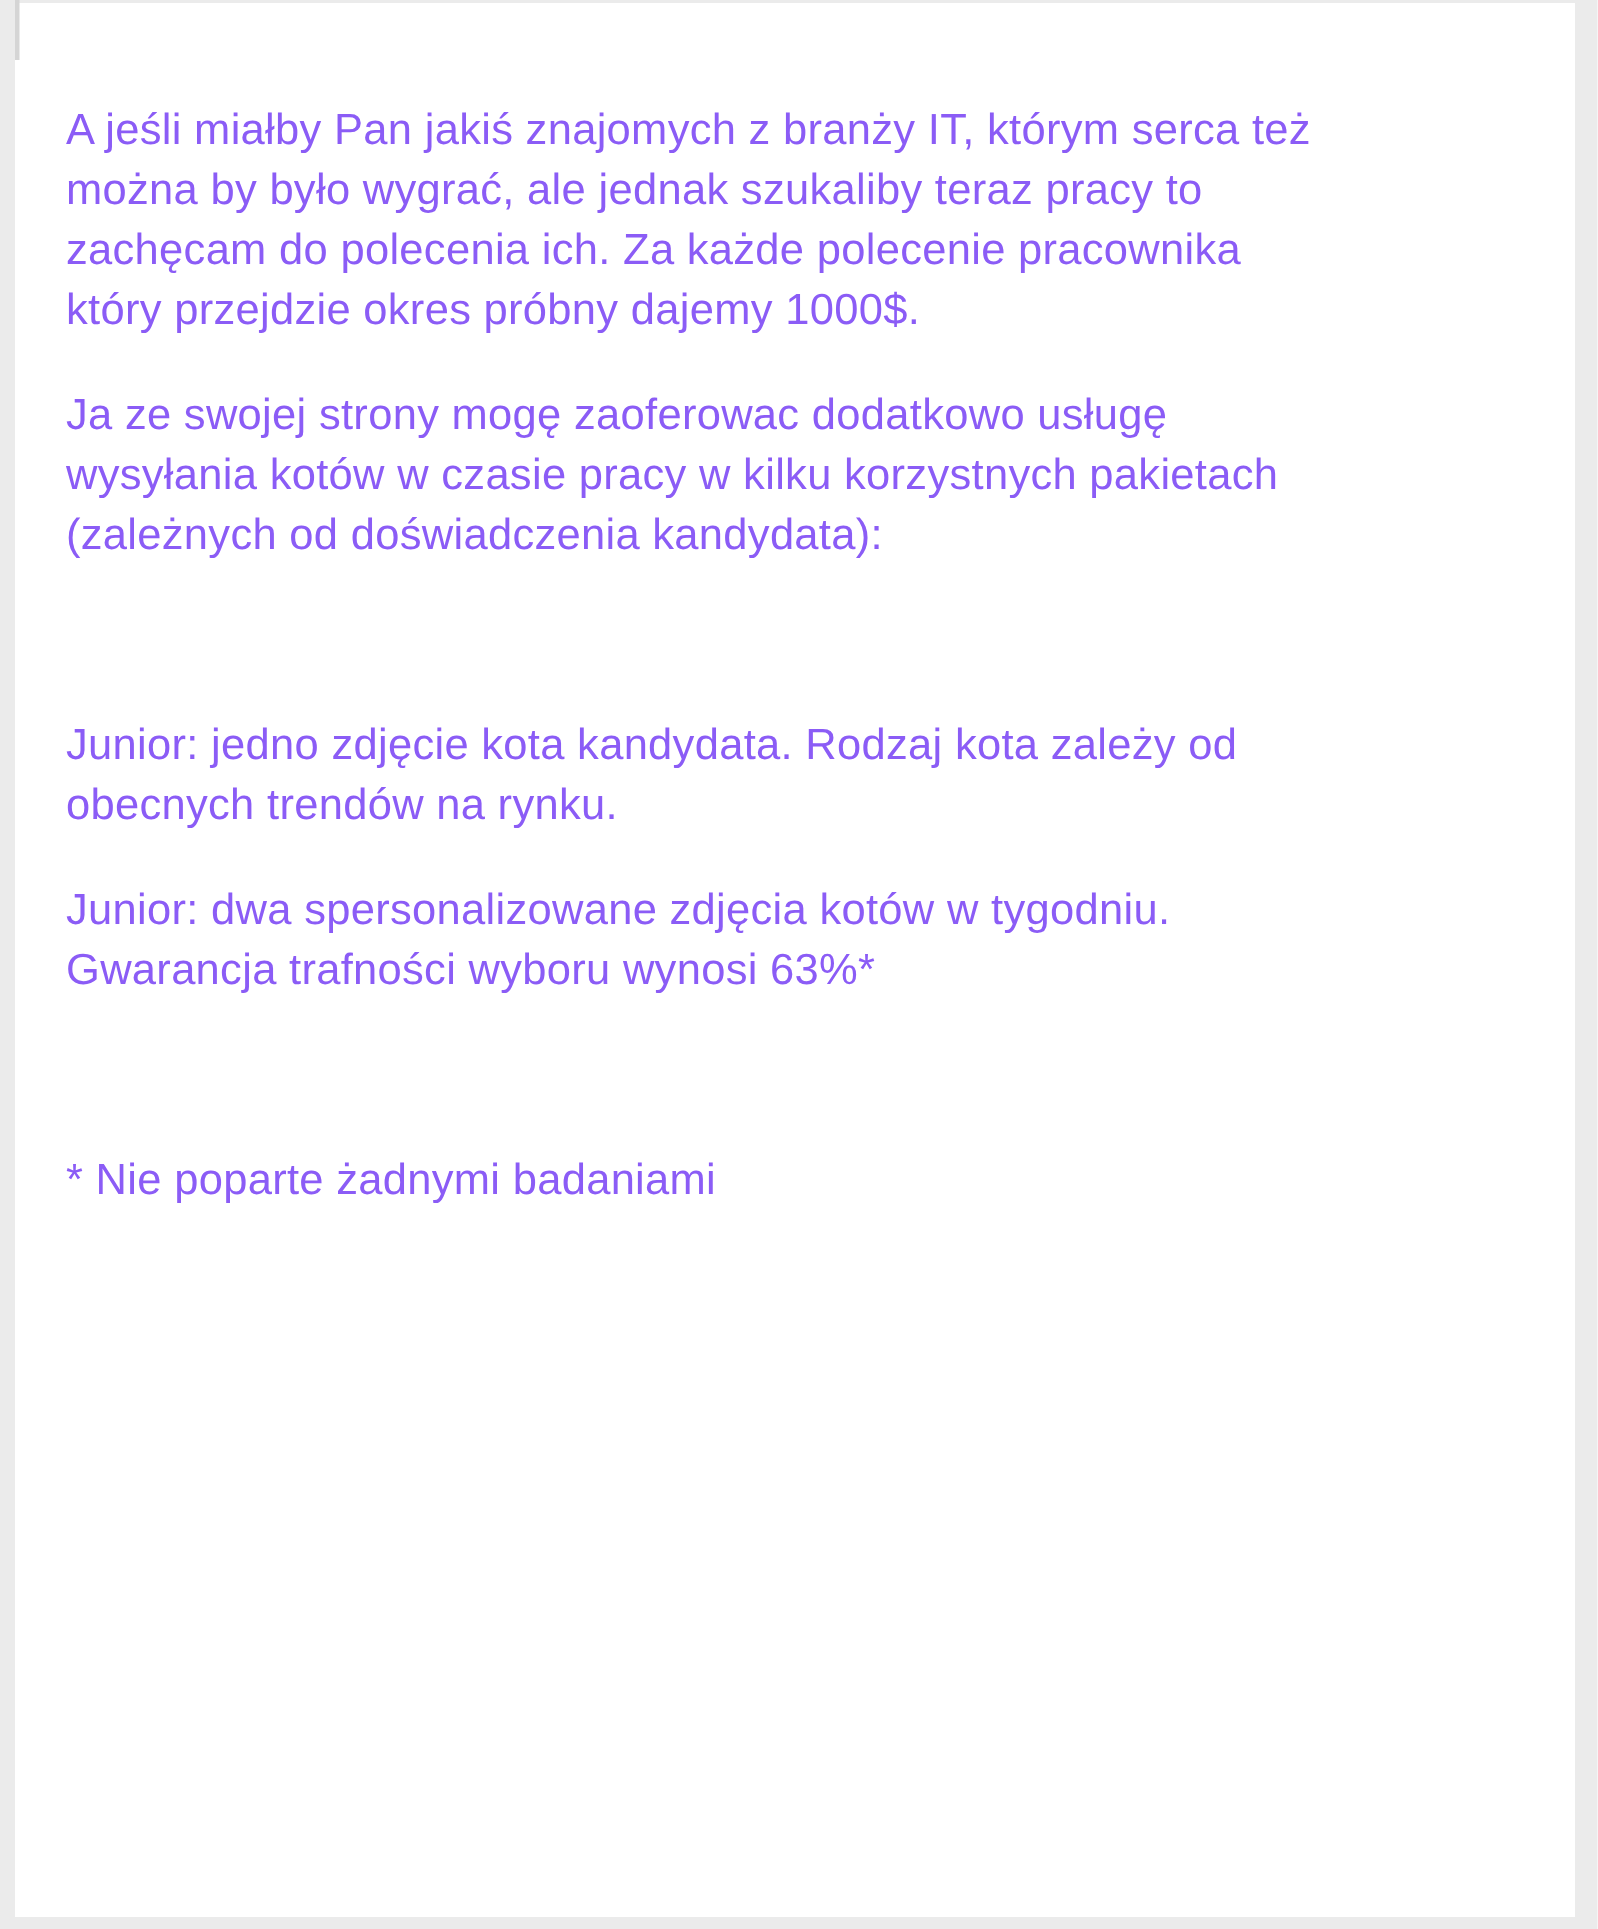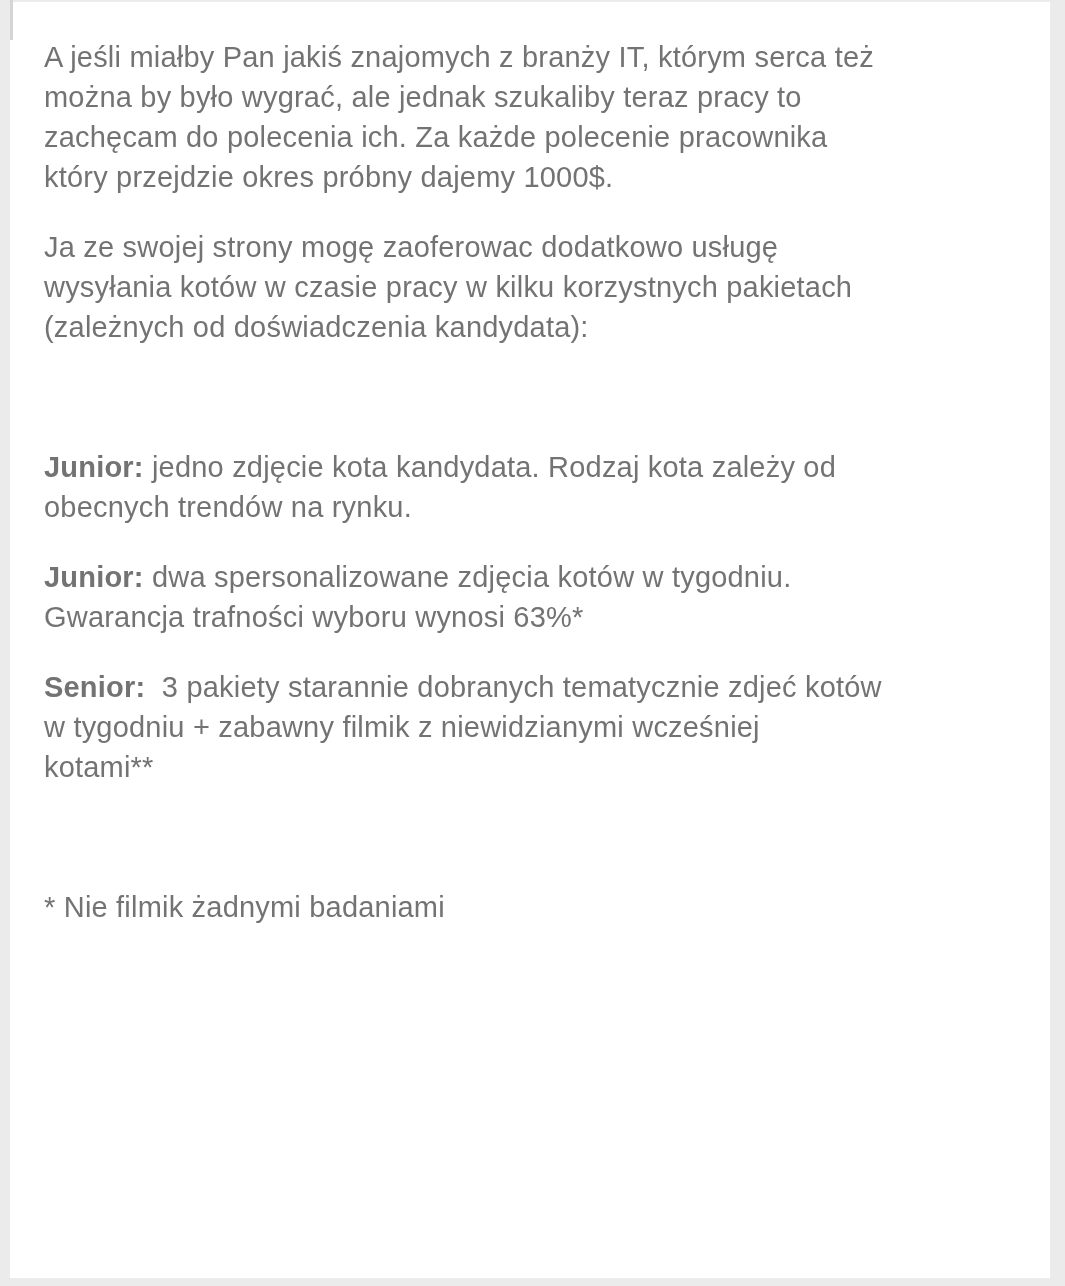--- a/index.html
+++ b/index.html
@@ -25,32 +25,32 @@
   }
   .scrollbar-artifact {
     position: absolute;
     left: 10px;
     top: 0;
     width: 3px;
     height: 40px;
     background: #d5d5d5;
   }
   .email-text {
-    padding: 35px 6px 0 34px;
+    padding: 65px 6px 0 34px;
     font-size: 29px;
     line-height: 40px;
-    color: #737373;
+    color: #8b5cf6;
     letter-spacing: 0.2px;
   }
   .email-text p {
     margin: 0 0 30px 0;
     white-space: pre-line;
   }
   .email-text .pkg-label {
-    font-weight: 700;
+    font-weight: 400;
   }
   .spacer {
     height: 70px;
   }
 </style>
 </head>
 <body>
 
 <div class="content-sheet">
   <div class="email-text">
@@ -65,27 +65,24 @@
 (zależnych od doświadczenia kandydata):</span></p>
 
     <div class="spacer"></div>
 
     <p><span class="pkg-label">Junior:</span><span> jedno zdjęcie kota kandydata. Rodzaj kota zależy od
 obecnych trendów na rynku.</span></p>
 
     <p><span class="pkg-label">Junior:</span><span> dwa spersonalizowane zdjęcia kotów w tygodniu.
 Gwarancja trafności wyboru wynosi 63%*</span></p>
 
-    <p><span class="pkg-label">Senior:</span><span>&nbsp; 3 pakiety starannie dobranych tematycznie zdjeć kotów
-w tygodniu + zabawny filmik z niewidzianymi wcześniej
-kotami**</span></p>
 
     <div class="spacer"></div>
 
-    <p><span>* Nie filmik żadnymi badaniami</span></p>
+    <p><span>* Nie poparte żadnymi badaniami</span></p>
 
 
     <div class="spacer"></div>
 
 
   </div>
 </div>
 
 <div class="scrollbar-artifact"></div>
 

